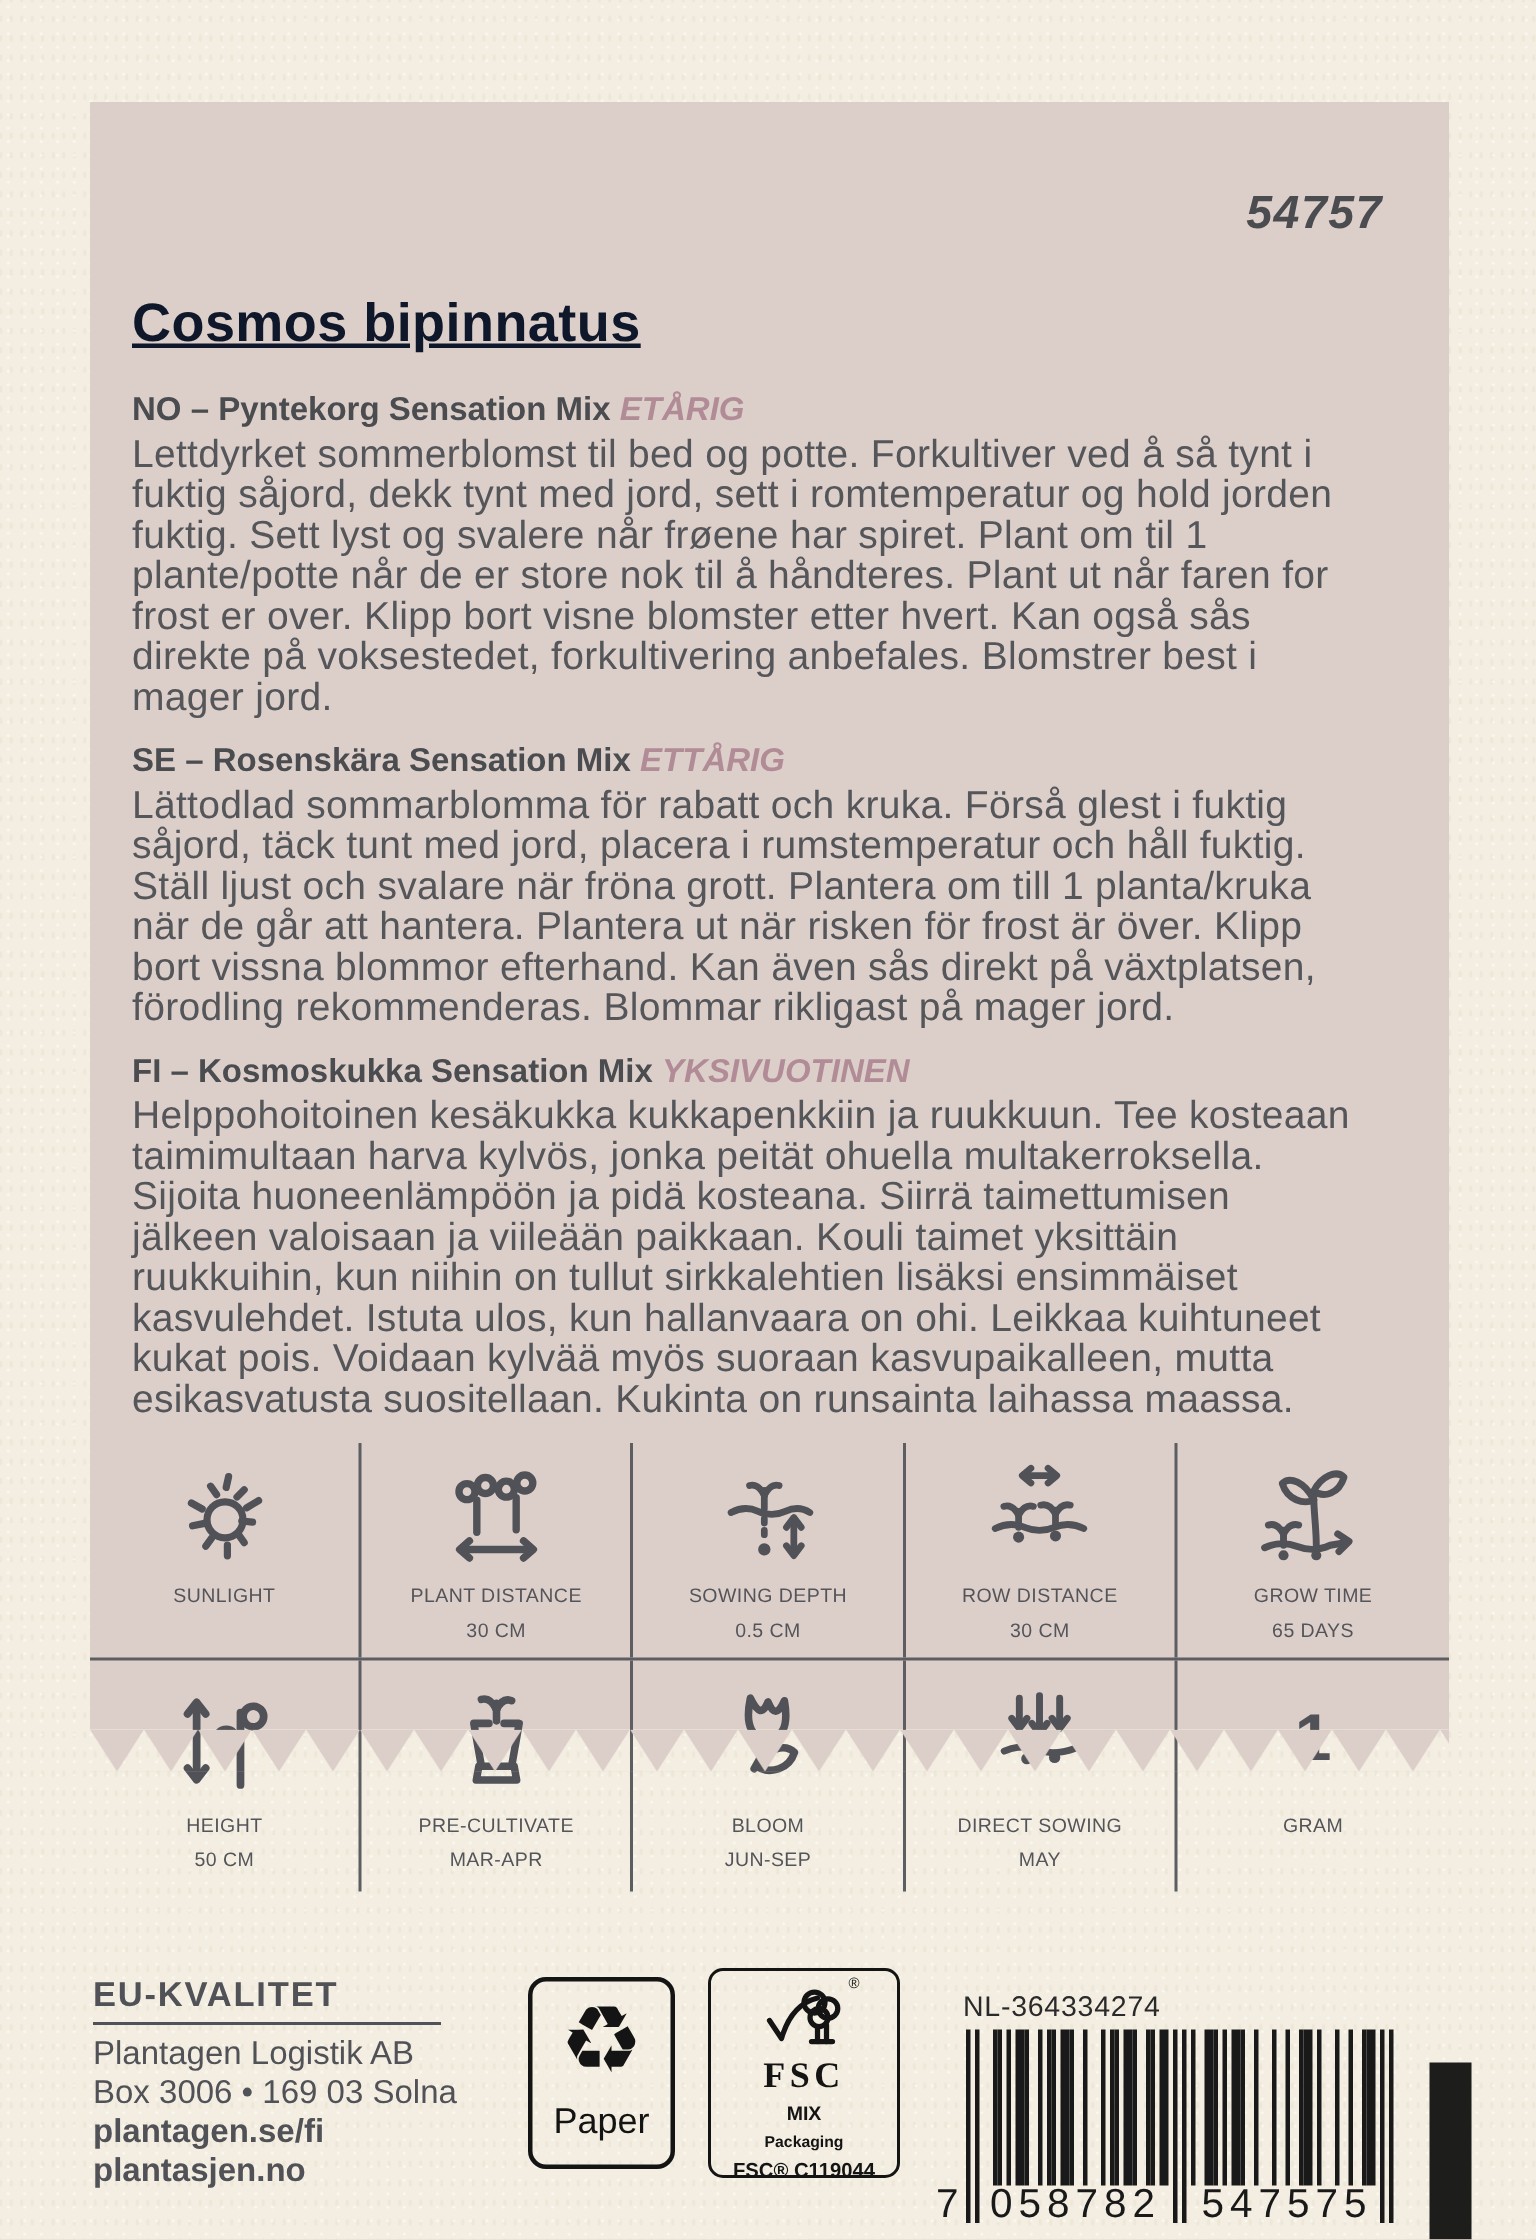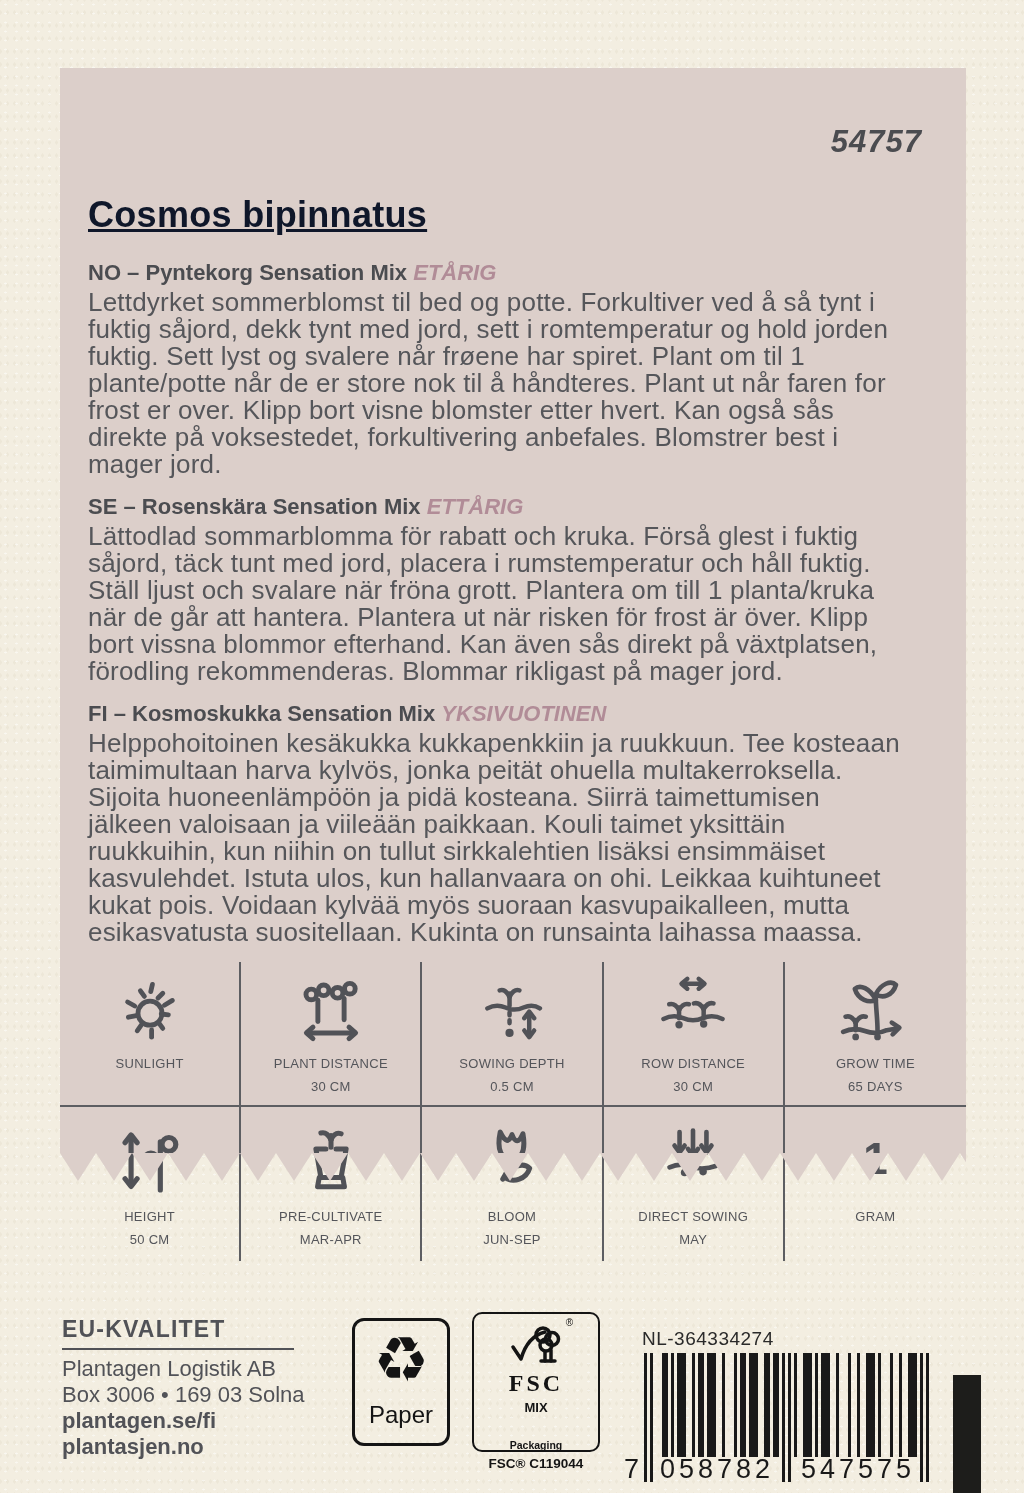--- a/index.html
+++ b/index.html
@@ -70,21 +70,21 @@
   .paper-label{font-size:24px;font-weight:normal;color:#141414;margin-top:2px;}
   .fsc-box{
     position:absolute;left:472px;top:32px;width:128px;height:140px;
     border:2.5px solid #141414;border-radius:10px;box-sizing:border-box;
     display:flex;flex-direction:column;align-items:center;padding-top:7px;background:transparent;
   }
   .fsc-tree{position:relative;}
   .fsc-reg{position:absolute;right:-8px;top:-4px;font-size:10px;color:#141414;}
   .fsc-name{font-family:"Liberation Serif",serif;font-size:24px;font-weight:bold;letter-spacing:3px;color:#141414;line-height:24px;}
   .fsc-mix{font-size:13px;font-weight:bold;color:#141414;margin-top:5px;}
-  .fsc-pack{font-size:10.5px;font-weight:bold;color:#141414;margin-top:24px;}
+  .fsc-pack{font-size:10.5px;font-weight:bold;color:#141414;margin-top:6px;}
   .fsc-lic{font-size:13.5px;font-weight:bold;color:#141414;margin-top:5px;}
   .fsc-box svg{stroke:#141414;fill:none;stroke-linecap:round;stroke-linejoin:round;}
   
   .barcode-block{position:absolute;left:632px;top:24px;width:320px;margin-top:24px;}
   .bc-number{font-size:19px;letter-spacing:.5px;color:#2a2a2a;margin:0 0 3px 10px;}
   .bars{position:relative;margin-left:12px;width:285px;height:130px;display:flex;align-items:flex-start;}
   .bc-mod{width:3px;height:104px;}
   .bc-mod.on{background:#191919;}
   .bc-mod.guard{height:129px;}
   .bc-digits span{position:absolute;font-size:27px;color:#191919;top:101px;letter-spacing:4px;text-align:center;}

